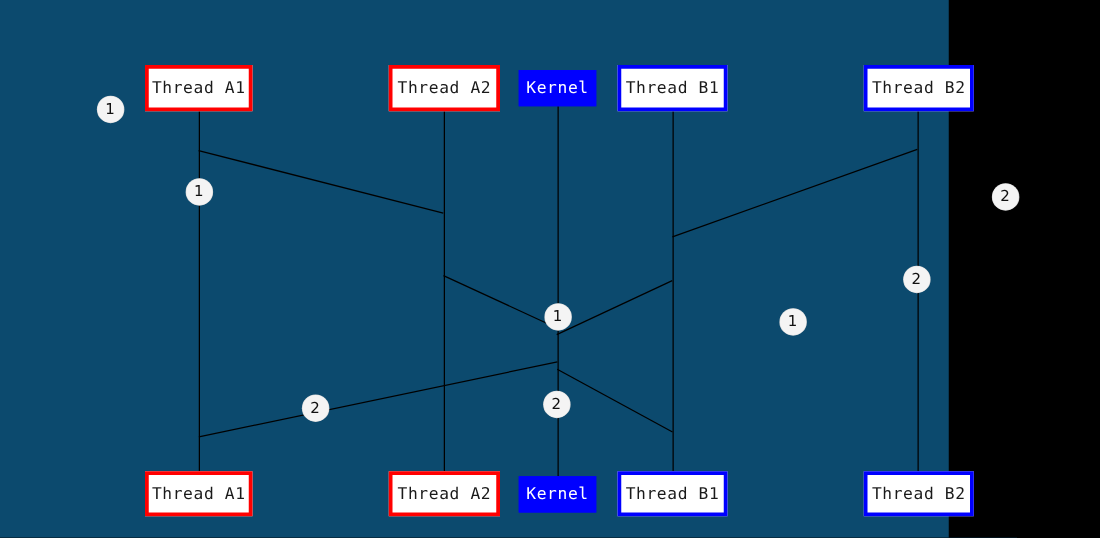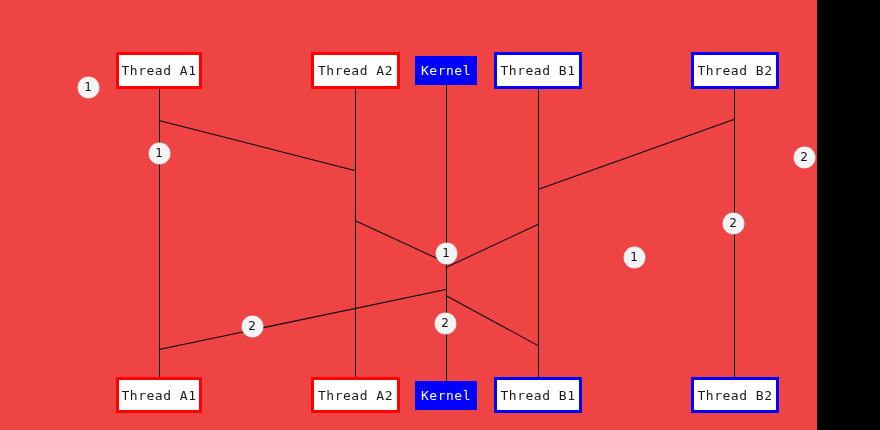--- a/index.html
+++ b/index.html
@@ -10,23 +10,23 @@
   }
   body {
     width: 880px;
     height: 430px;
     overflow: hidden;
     font-family: "DejaVu Sans Mono", "Liberation Mono", monospace;
   }
 
   #canvas {
     position: relative;
-    width: 817px;
+    width: 759px;
     height: 430px;
-    background: #ef4444;
+    background: #0c4a6e;
     text-align: right;
   }
 
   
   .lifeline {
     position: absolute;
     width: 1px;
     background: #000000;
   }
 

